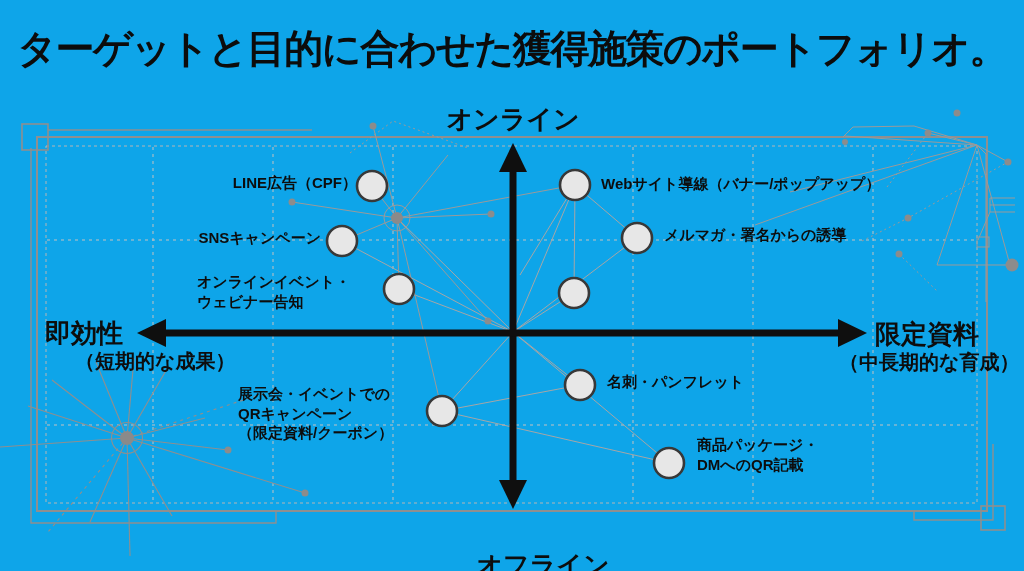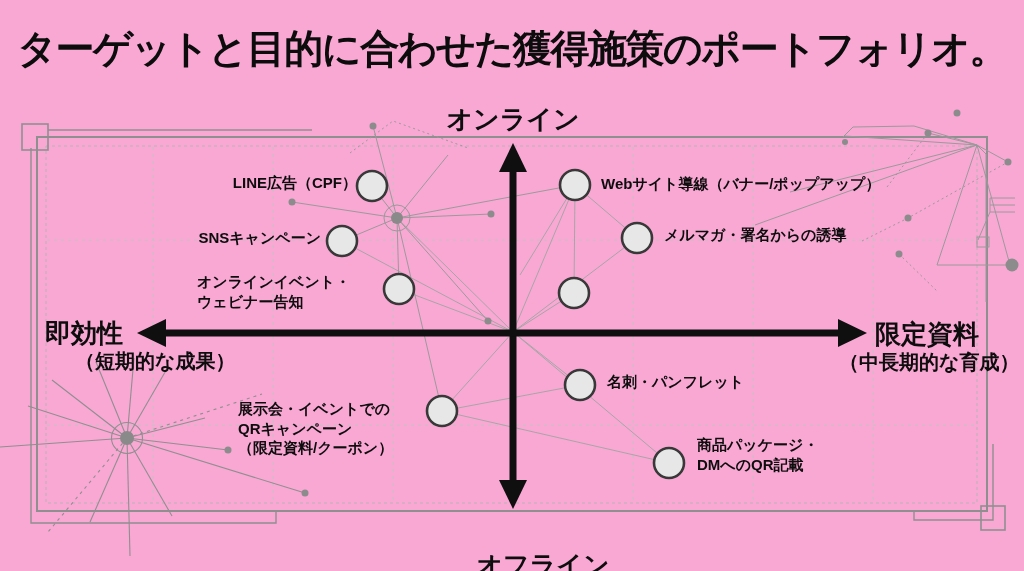--- a/index.html
+++ b/index.html
@@ -1,16 +1,16 @@
 <!DOCTYPE html>
 <html><head>
 <meta charset="utf-8">
 <style>
   html,body{margin:0;padding:0;background:#ffffff;}
-  .stage{position:relative;width:1024px;height:571px;background:#f9a8d4;overflow:hidden;
+  .stage{position:relative;width:1024px;height:571px;background:#0ea5e9;overflow:hidden;
          font-family:"Liberation Sans","DejaVu Sans",sans-serif;color:#111;}
   .stage svg{position:absolute;left:0;top:0;}
   .page-title{position:absolute;left:0;top:22px;width:100%;text-align:center;
     font-size:39px;font-weight:900;letter-spacing:-1.5px;color:#0c0c0c;white-space:nowrap;}
   .axis-cap{position:absolute;font-weight:900;font-size:26px;color:#0d0d0d;white-space:nowrap;}
   .axis-cap.center{transform:translateX(-50%);}
   .axis-sub{position:absolute;font-weight:800;font-size:20px;color:#0d0d0d;white-space:nowrap;padding-left:37px;}
   .node-label{position:absolute;font-weight:700;font-size:15px;line-height:1.3;
     color:#0d0d0d;white-space:pre-line;}
   .node-label.r{text-align:right;}
@@ -166,19 +166,19 @@
   <div class="axis-cap" style="left:875px;top:317px;">限定資料</div>
   <div class="axis-sub" style="left:802px;top:349px;">（中長期的な育成）</div>
 
   <div class="node-label r" style="right:667px;top:173px;">LINE広告（CPF）</div>
   <div class="node-label r" style="right:703px;top:228px;">SNSキャンペーン</div>
   <div class="node-label" style="left:197px;top:272px;">オンラインイベント・
 ウェビナー告知</div>
   <div class="node-label" style="left:601px;top:174px;">Webサイト導線（バナー/ポップアップ）</div>
   <div class="node-label" style="left:664px;top:225px;">メルマガ・署名からの誘導</div>
   <div class="node-label" style="left:607px;top:372px;">名刺・パンフレット</div>
-  <div class="node-label" style="left:238px;top:384px;margin-top:15px;">展示会・イベントでの
+  <div class="node-label" style="left:238px;top:384px;">展示会・イベントでの
 QRキャンペーン
 （限定資料/クーポン）</div>
   <div class="node-label" style="left:697px;top:435px;">商品パッケージ・
 DMへのQR記載</div>
 
 </div>
 
 </body></html>

